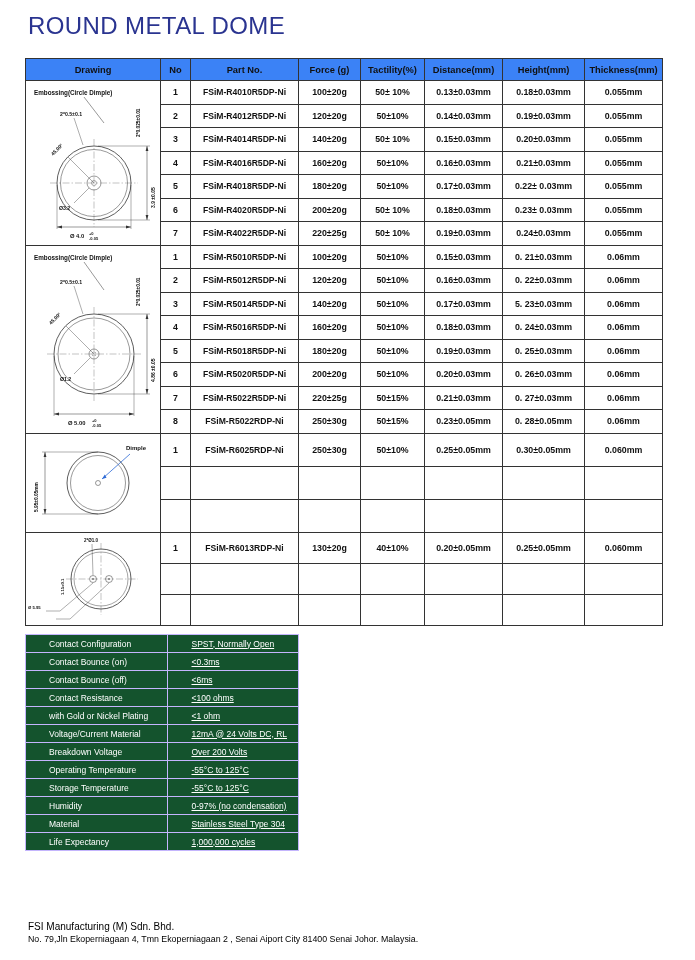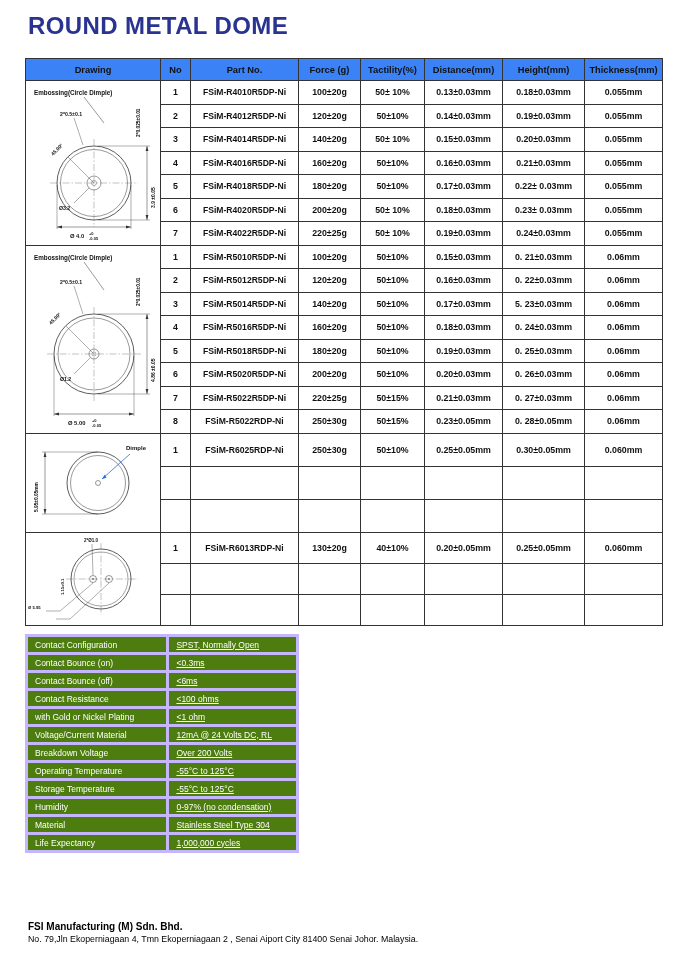--- a/index.html
+++ b/index.html
@@ -1,46 +1,46 @@
 <!DOCTYPE html>
 <html><head>
 <meta charset="utf-8">
 <style>
   * { margin:0; padding:0; box-sizing:border-box; }
   html,body { background:#fff; }
   body { width:695px; height:960px; font-family:"Liberation Sans",sans-serif; position:relative; overflow:hidden; }
   .page { position:relative; width:695px; height:960px; background:#fff; }
 
-  .title { position:absolute; left:28px; top:12px; font-size:24px; font-weight:bold;
+  .title { position:absolute; left:28px; top:12px; font-size:24px; font-weight:normal;
            color:#2a3490; letter-spacing:0.4px; }
 
   
   .main-table { position:absolute; left:25px; top:58px; width:637px;
                 border-collapse:collapse; table-layout:fixed; border:1.5px solid #222; }
   .main-table th, .main-table td { border:1px solid #333; font-size:8.8px; font-weight:bold;
                 color:#111; text-align:center; vertical-align:middle; padding:0; overflow:hidden; }
   .main-table thead th { height:22px; font-size:9.3px; background:#3b82f6; }
   .main-table td.drawing-cell { vertical-align:top; padding:0; background:#fff; }
   tr.sec0 td, tr.sec1 td { height:23.5px; }
   tr.sec2 td { height:33px; }
   tr.sec3 td { height:31px; }
   tr.sec-start td { border-top:1.5px solid #222; }
   .main-table td.c-part { font-size:8.6px; }
   .drawing-cell svg { display:block; }
 
   
   .spec-table { position:absolute; left:25px; top:634px; width:274px; border-collapse:collapse; }
-  .spec-table td { background:#4d7c0f; color:#fff; border:3px solid #c4b5fd; height:18px;
-                   font-size:8.5px; padding:0 0 0 7px; vertical-align:middle; }
+  .spec-table td { background:#14532d; color:#fff; border:1px solid #c4b5fd; height:18px;
+                   font-size:8.5px; padding:0 0 0 23px; vertical-align:middle; }
   .spec-table td.lab { width:143px; }
   .spec-table td.val { width:131px;text-decoration:underline; }
 
   
   .footer { position:absolute; left:28px; top:921px; color:#000; }
-  .footer .company { font-size:10px; font-weight:bold; margin-bottom:2px; }
+  .footer .company { font-size:10px; font-weight:normal; margin-bottom:2px; }
   .footer .address { font-size:8.8px; margin-bottom:16px; }
   .footer .telline { font-size:8.8px; }
   .footer .email { color:#000; text-decoration:none;font-style:italic; }
 
   svg text { font-family:"Liberation Sans",sans-serif; }
 </style>
 </head>
 <body>
 
 <div class="page">

